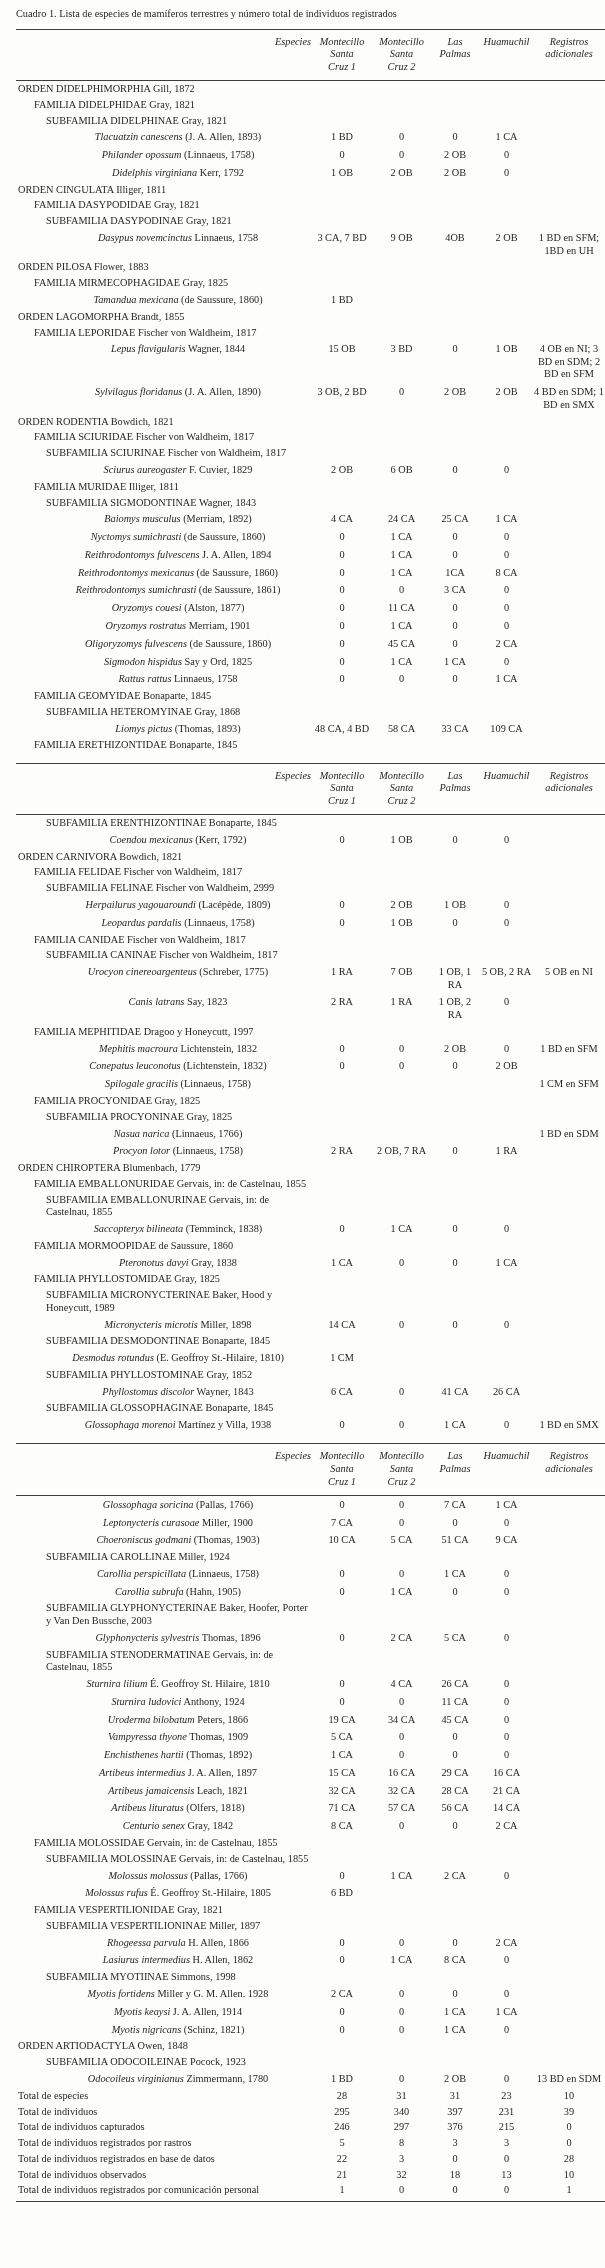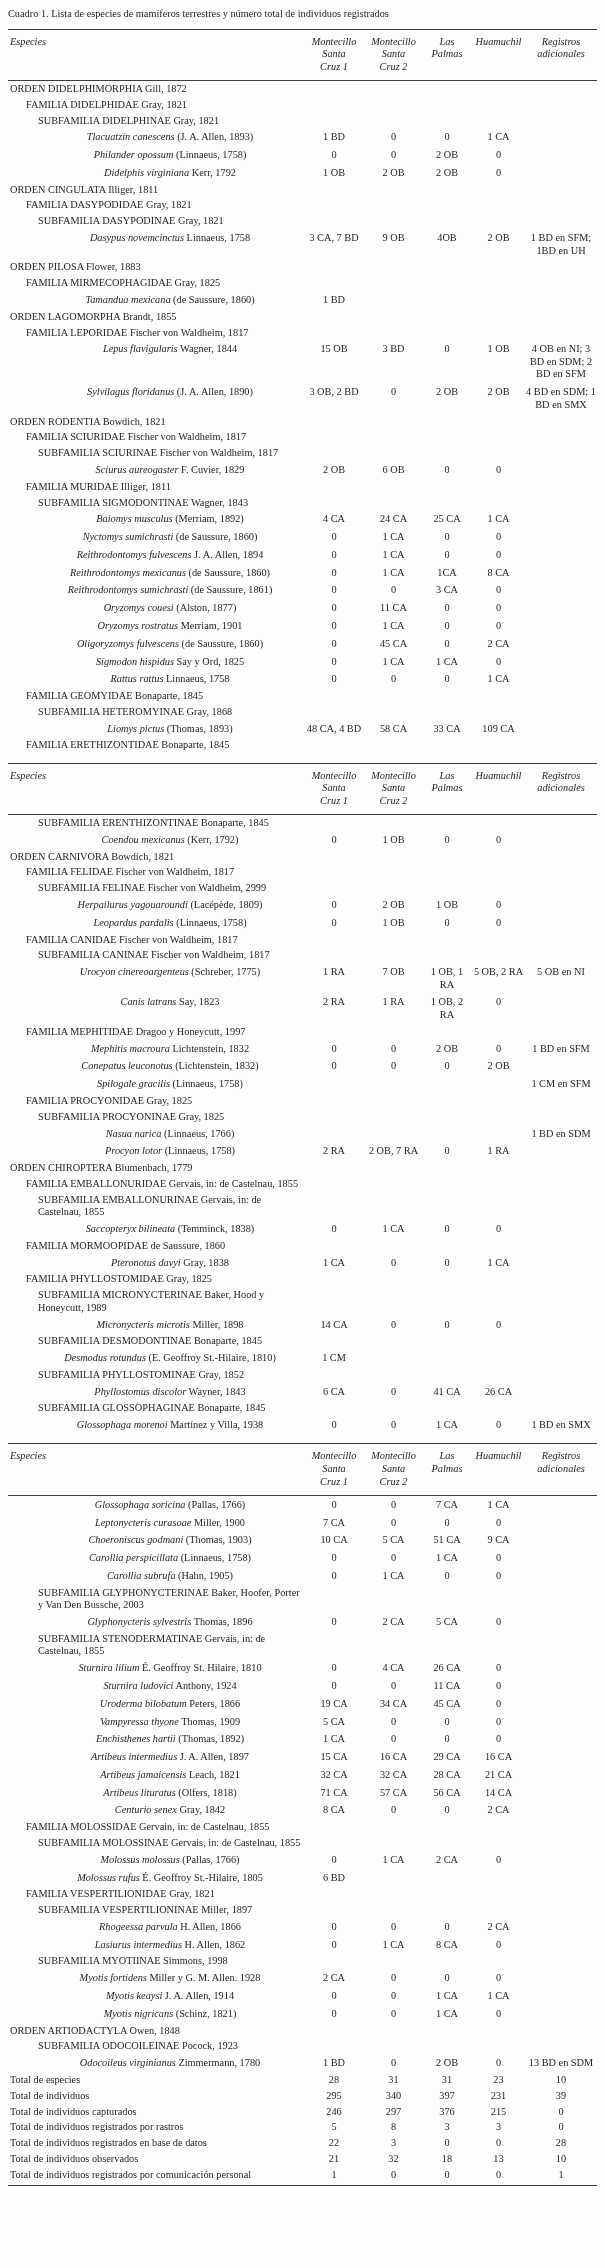--- a/index.html
+++ b/index.html
@@ -3,21 +3,21 @@
 <meta charset="utf-8">
 <style>
   html, body {
     margin: 0;
     padding: 0;
     background: #fdfdfc;
   }
   .page {
     width: 560px;
     box-sizing: border-box;
-    padding: 6px 0 14px 0;
+    padding: 6px 0 14px 8px;
     font-family: "Liberation Serif", "DejaVu Serif", serif;
     color: #262626;
     font-size: 10.3px;
     line-height: 12.6px;
   }
   .caption {
     padding: 2px 8px 8px 8px;
   }
   table.tbl {
     border-collapse: collapse;
@@ -38,21 +38,21 @@
     border-top: 1px solid #3e3e3e;
     border-bottom: 1px solid #3e3e3e;
     font-style: italic;
     font-weight: normal;
     vertical-align: top;
     text-align: center;
     white-space: pre-line;
     padding: 6px 0 7px 0;
   }
   thead th.h-name {
-    text-align: left;
+    text-align: right;
     padding-left: 2px;
   }
   tbody td {
     vertical-align: top;
     padding-top: 1.6px;
     padding-bottom: 1.6px;
   }
   tbody tr.sp td {
     padding-top: 2.6px;
     padding-bottom: 2.6px;
@@ -747,20 +747,28 @@
           <td class="val"></td>
         </tr>
         <tr class="sp">
           <td class="name"><i>Choeroniscus godmani</i> (Thomas, 1903)</td>
           <td class="val">10 CA</td>
           <td class="val">5 CA</td>
           <td class="val">51 CA</td>
           <td class="val">9 CA</td>
           <td class="val"></td>
         </tr>
+        <tr class="sub">
+          <td class="name">SUBFAMILIA CAROLLINAE Miller, 1924</td>
+          <td class="val"></td>
+          <td class="val"></td>
+          <td class="val"></td>
+          <td class="val"></td>
+          <td class="val"></td>
+        </tr>
         <tr class="sp">
           <td class="name"><i>Carollia perspicillata</i> (Linnaeus, 1758)</td>
           <td class="val">0</td>
           <td class="val">0</td>
           <td class="val">1 CA</td>
           <td class="val">0</td>
           <td class="val"></td>
         </tr>
         <tr class="sp">
           <td class="name"><i>Carollia subrufa</i> (Hahn, 1905)</td>

